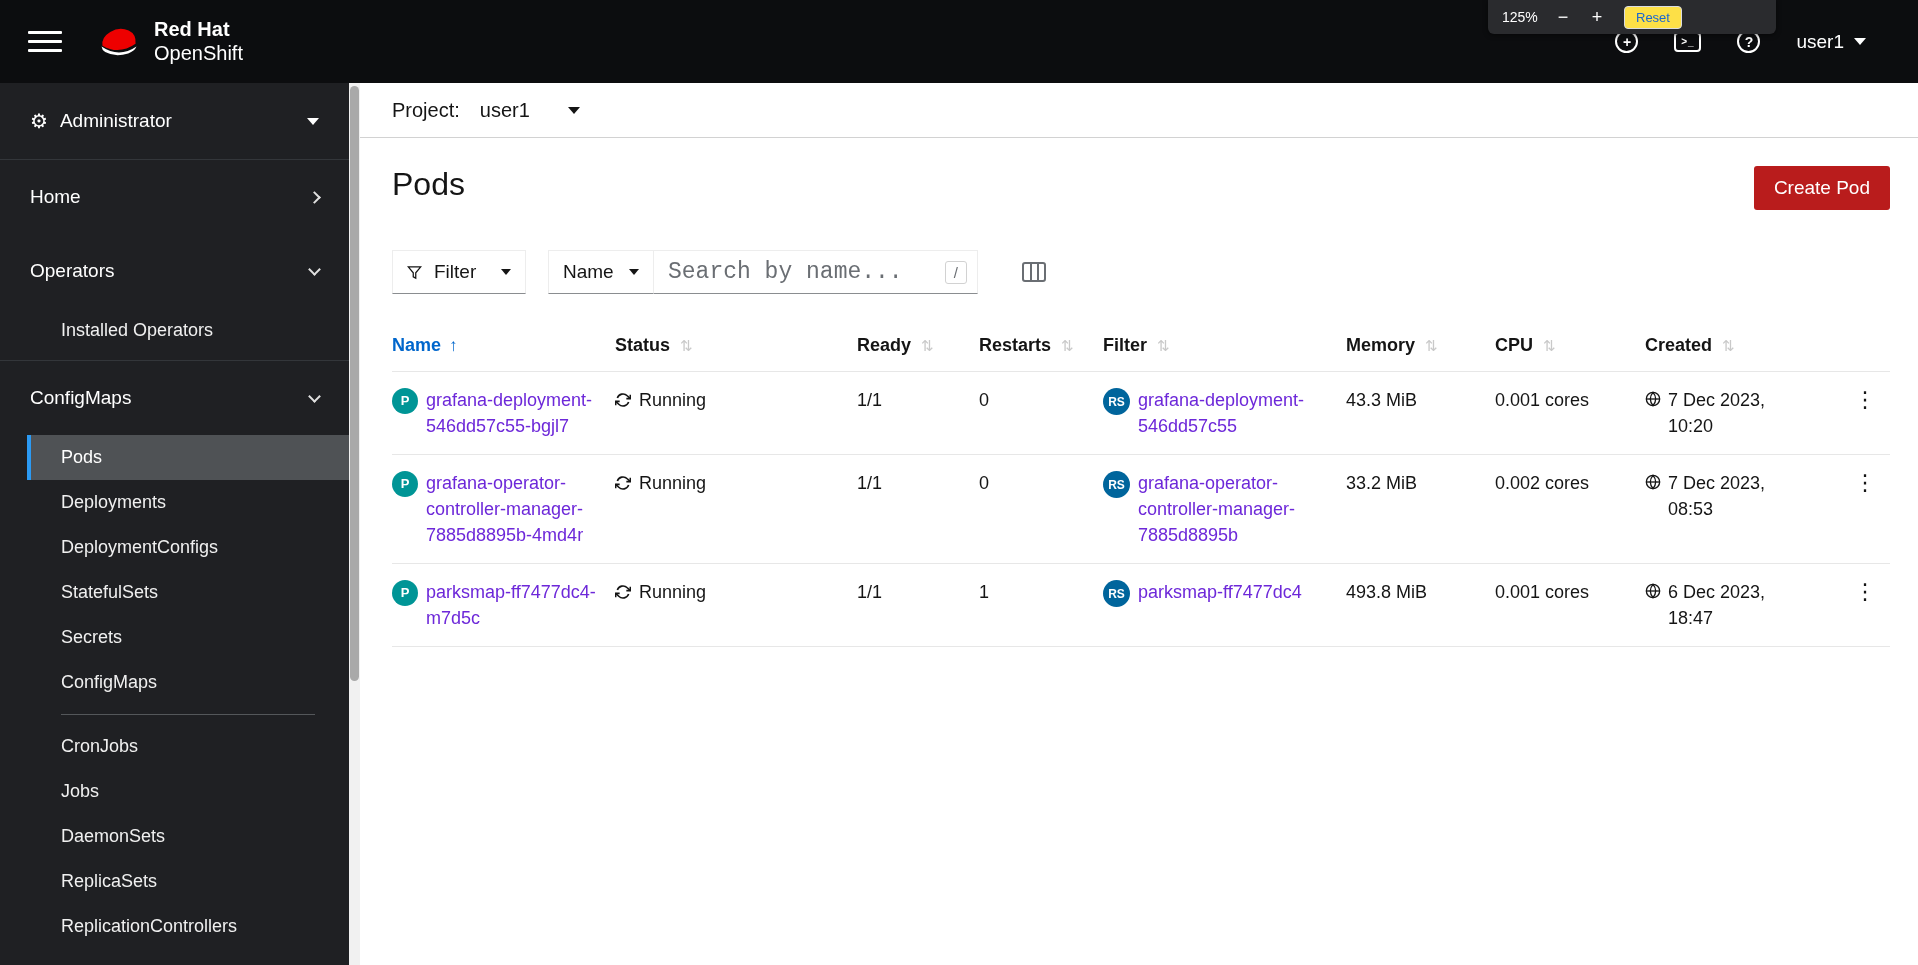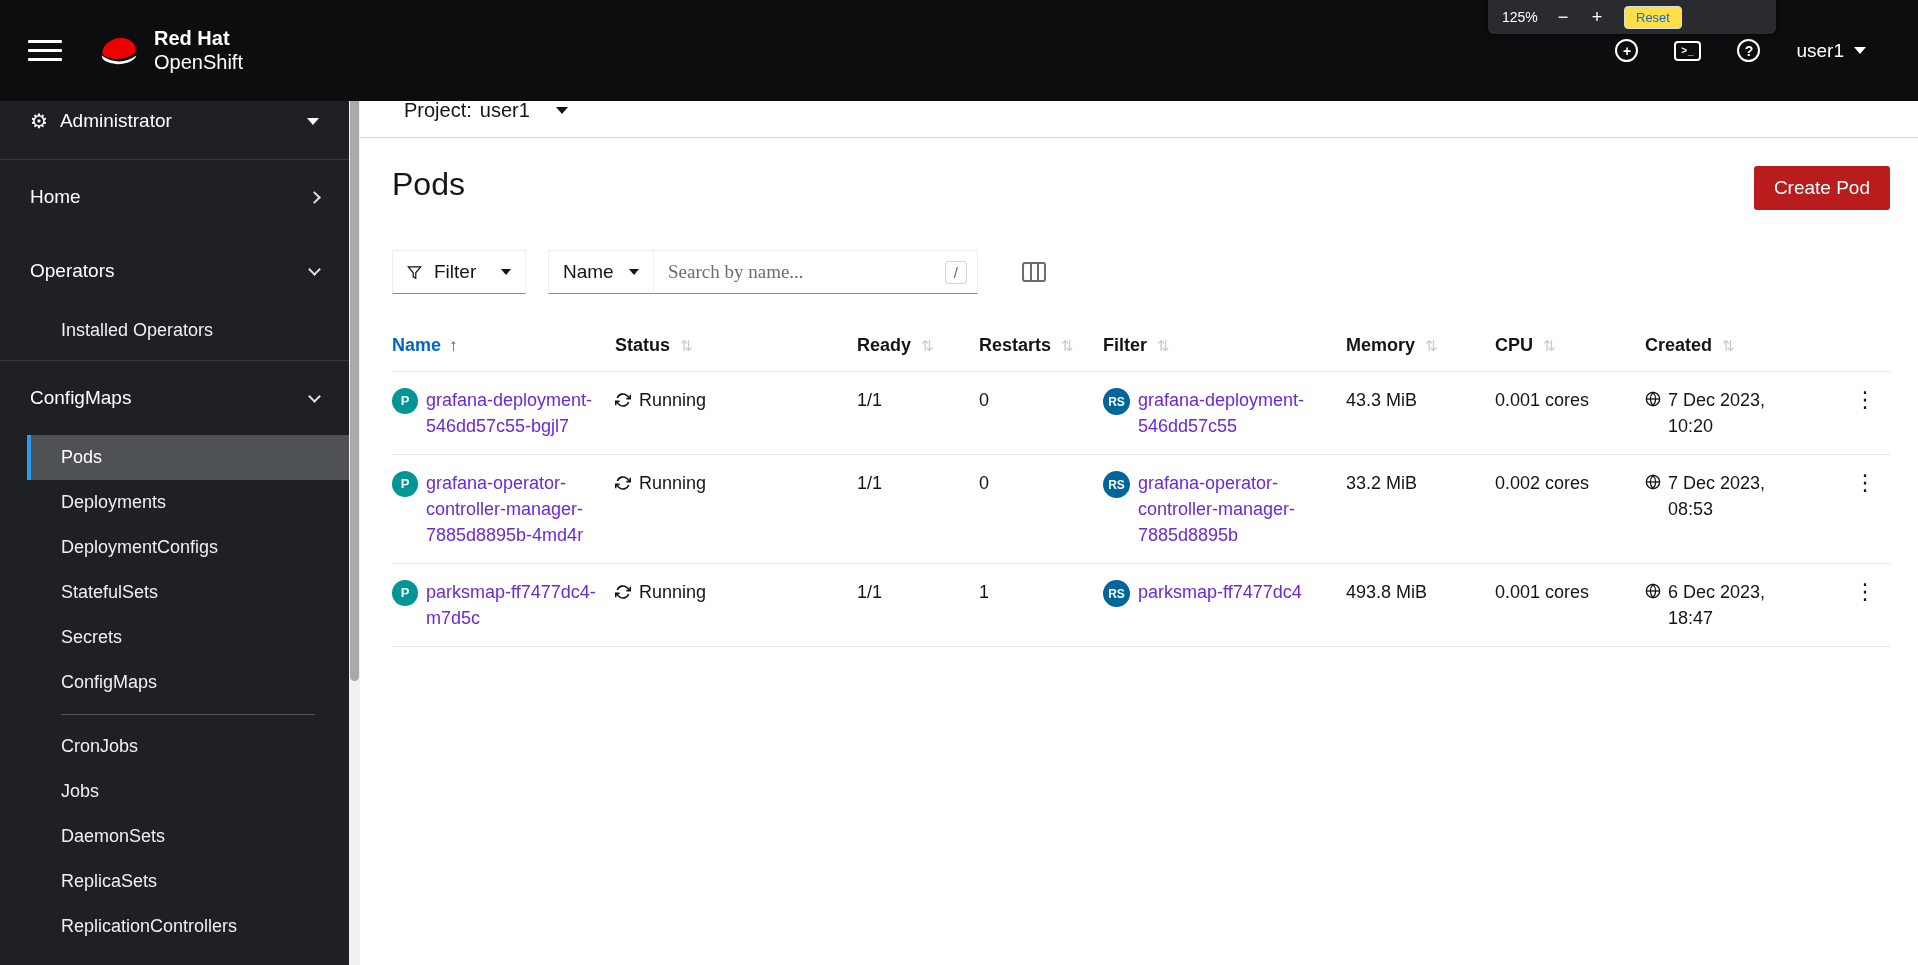--- a/index.html
+++ b/index.html
@@ -1,20 +1,20 @@
 <!DOCTYPE html>
 <html><head>
 <meta charset="utf-8">
 <style>
   *{margin:0;padding:0;box-sizing:border-box;}
   body{width:1918px;height:965px;overflow:hidden;position:relative;background:#fff;color:#151515;
        font-family:"Liberation Sans",sans-serif;}
 
   
-  .masthead{position:absolute;top:0;left:0;width:1918px;height:101px;background:#0c0d0f;
+  .masthead{position:absolute;top:0;left:0;width:1918px;height:83px;background:#0c0d0f;
             display:flex;align-items:center;color:#fff;z-index:5;}
   .hamburger{margin-left:28px;width:34px;background:none;border:none;cursor:pointer;
              display:flex;flex-direction:column;gap:6px;}
   .hamburger span{display:block;height:3px;background:#fff;border-radius:1px;}
   .brand{display:flex;align-items:center;gap:12px;margin-left:34px;}
   .brand-text{font-size:20px;line-height:1.18;}
   .brand-line1{font-weight:700;}
   .mh-right{margin-left:auto;display:flex;align-items:center;gap:36px;margin-right:52px;}
   .mh-icon-circle{width:23px;height:23px;border:2px solid #fff;border-radius:50%;color:#fff;background:none;
                   display:flex;align-items:center;justify-content:center;font-size:14px;font-weight:700;cursor:pointer;}
@@ -50,41 +50,41 @@
   .sub-item{margin-left:27px;padding:12px 10px 12px 34px;font-size:18px;color:#f0f0f0;cursor:pointer;}
   .sub-item.current{background:#4f5255;border-left:4px solid #2b9af3;padding-left:30px;color:#fff;}
   .nav-divider{border-top:1px solid #54575a;margin:9px 34px 9px 61px;list-style:none;}
 
   
   .scroll-strip{position:absolute;left:349px;top:83px;bottom:0;width:11px;background:#f1f1f1;}
   .scroll-thumb{position:absolute;left:1px;top:3px;width:9px;height:595px;background:#a9a9a9;border-radius:5px;cursor:pointer;}
 
   
   .main{position:absolute;left:360px;top:83px;right:0;bottom:0;background:#fff;overflow:hidden;}
-  .project-bar{height:55px;display:flex;align-items:center;gap:8px;padding-left:44px;
+  .project-bar{height:55px;display:flex;align-items:center;gap:20px;padding-left:32px;
                border-bottom:1px solid #d2d2d2;font-size:20px;cursor:pointer;}
   .project-caret{width:0;height:0;border-left:6px solid transparent;border-right:6px solid transparent;
                  border-top:7px solid #151515;margin-left:18px;}
   .content{padding:28px 28px 0 32px;}
   .title-row{display:flex;align-items:flex-start;justify-content:space-between;}
   .page-title{font-size:32px;font-weight:500;}
   .btn-primary{background:#b91c1c;color:#fff;border:none;border-radius:3px;font-size:19px;
                padding:11px 20px;cursor:pointer;font-family:inherit;}
 
   
   .toolbar{display:flex;align-items:center;margin-top:40px;}
   .dd{height:44px;background:#fff;border:1px solid #ededed;border-bottom-color:#8a8d90;
       display:flex;align-items:center;gap:12px;padding:4px 14px;font-size:19px;cursor:pointer;}
   .dd .caret{width:0;height:0;border-left:5px solid transparent;border-right:5px solid transparent;
              border-top:6px solid #151515;margin-left:auto;}
   .dd-filter{width:134px;margin-right:22px;}
   .dd-name{width:106px;}
   .search-box{width:324px;height:44px;border:1px solid #ededed;border-bottom-color:#8a8d90;border-left:none;
               display:flex;align-items:center;gap:6px;padding:0 10px 0 14px;}
-  .search-box input{border:none;outline:none;flex:1;min-width:0;font-size:19px;font-family:Liberation Serif, serif;color:#0f766e;}
+  .search-box input{border:none;outline:none;flex:1;min-width:0;font-size:23px;font-family:Liberation Mono, monospace;color:#0f766e;}
   .search-box input::placeholder{color:#6a6e73;}
   .kbd{border:1px solid #d2d2d2;border-radius:3px;color:#6a6e73;font-size:15px;padding:2px 8px;}
   .columns-btn{margin-left:44px;background:none;border:none;cursor:pointer;display:flex;}
 
   
   table{border-collapse:collapse;table-layout:fixed;width:1498px;margin-top:26px;}
   th{text-align:left;font-size:18px;font-weight:700;padding:15px 20px 15px 0;white-space:nowrap;}
   th .sort{color:#c9c9c9;font-size:15px;margin-left:10px;font-weight:400;cursor:pointer;}
   th.sorted{color:#0066cc;}
   th .sort-asc{color:#0066cc;font-size:17px;margin-left:8px;cursor:pointer;}

